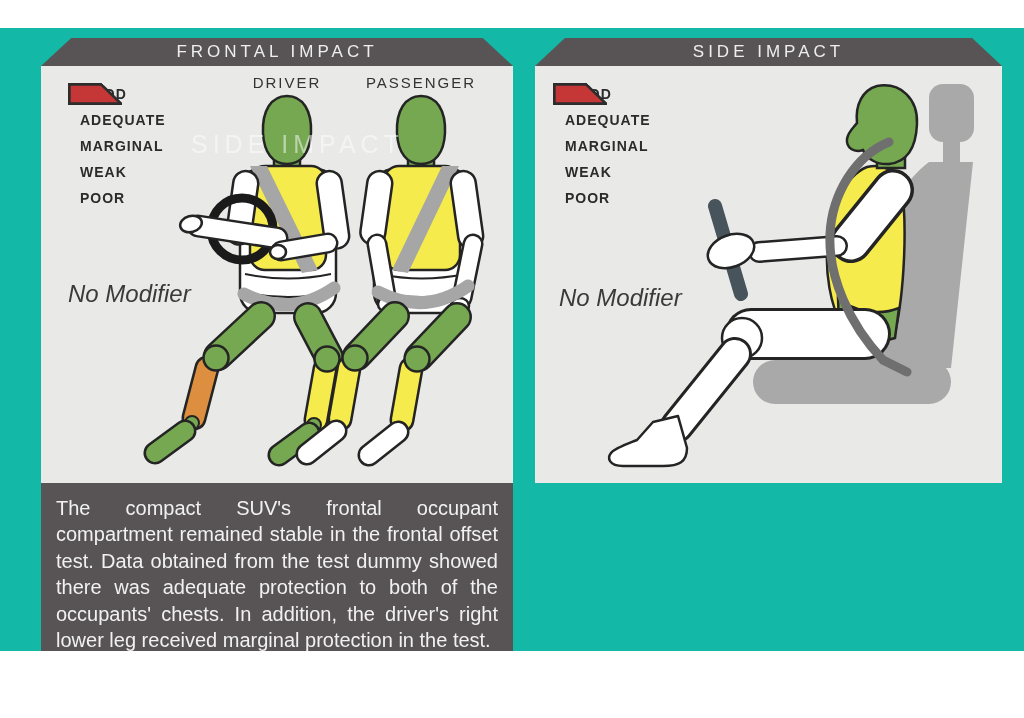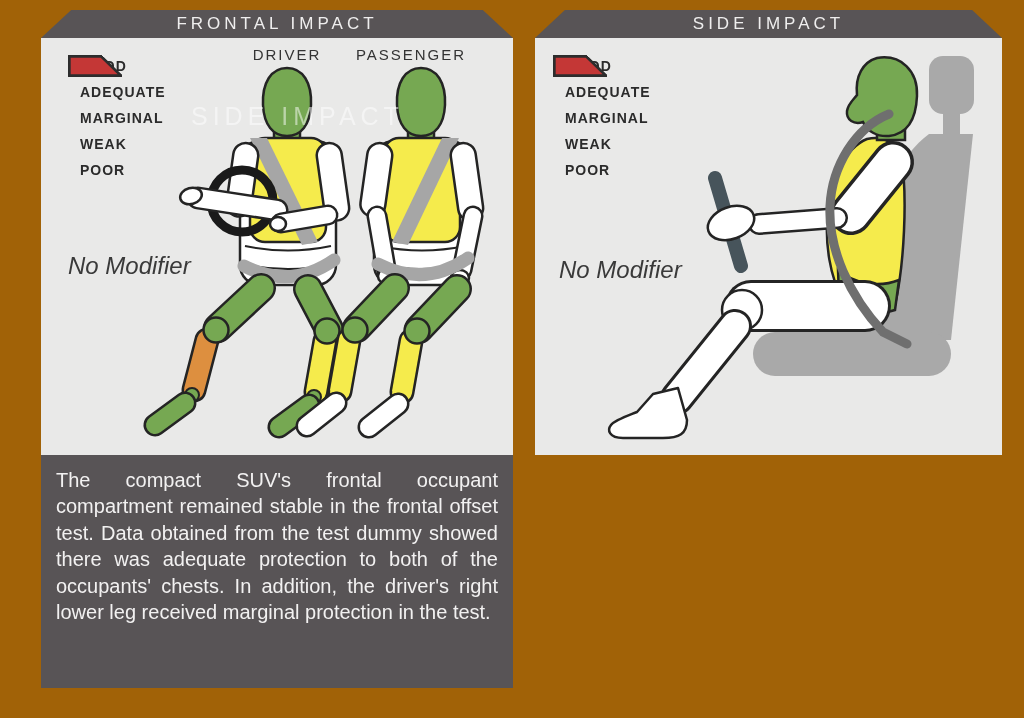--- a/index.html
+++ b/index.html
@@ -1,37 +1,37 @@
 <!DOCTYPE html>
 <html><head>
 <meta charset="utf-8">
 <style>
   html,body{margin:0;padding:0;background:#ffffff;}
-  .page{position:relative;width:1024px;height:718px;background:#a16207;overflow:hidden;
-        font-family:"Liberation Sans", sans-serif;}
+  .page{position:relative;width:1024px;height:623px;background:#14b8a6;overflow:hidden;
+        font-family:"Liberation Sans", sans-serif;margin-top:28px;}
   .panel{position:absolute;top:10px;}
   .panel-frontal{left:41px;width:472px;}
   .panel-side{left:535px;width:467px;}
   .panel-header{height:28px;background:#585456;display:flex;align-items:center;justify-content:center;
         clip-path:polygon(6.4% 0,93.6% 0,100% 100%,0 100%);}
   .panel-header span{color:#efeeee;font-size:17px;letter-spacing:4px;font-weight:400;}
   .panel-body{position:relative;height:417px;background:#e9e9e8;}
   .panel-body svg{position:absolute;left:0;top:0;}
   .panel-text{height:233px;background:#585456;color:#f2f1f1;font-size:20px;line-height:1.32;
         padding:12px 15px 12px 15px;box-sizing:border-box;}
   .justified{text-align:justify;}
   .legend{position:absolute;left:27px;top:17px;display:flex;flex-direction:column;gap:4px;z-index:3;}
   .panel-side .legend{left:18px;}
   .legend-row{display:flex;align-items:center;height:22px;}
   .legend-swatch{width:54px;height:22px;flex:0 0 54px;}
   .legend-label{margin-left:12px;font-size:14px;font-weight:bold;letter-spacing:1px;color:#2b2b2b;}
   .occupant-label{position:absolute;top:8px;width:140px;text-align:center;font-size:15px;
         letter-spacing:2px;color:#333;z-index:3;}
   .label-driver{left:176px;}
-  .label-passenger{left:300px;}
+  .label-passenger{left:310px;}
   .modifier{position:absolute;left:27px;top:214px;font-size:24px;color:#3a3a3a;z-index:3;font-style:italic;}
   .panel-side .modifier{left:24px;top:218px;}
   .watermark{position:absolute;left:150px;top:64px;font-size:25px;letter-spacing:5px;
         color:rgba(255,255,255,0.5);z-index:4;white-space:nowrap;pointer-events:none;}
 </style>
 </head>
 <body>
 
 <div class="page">
 

